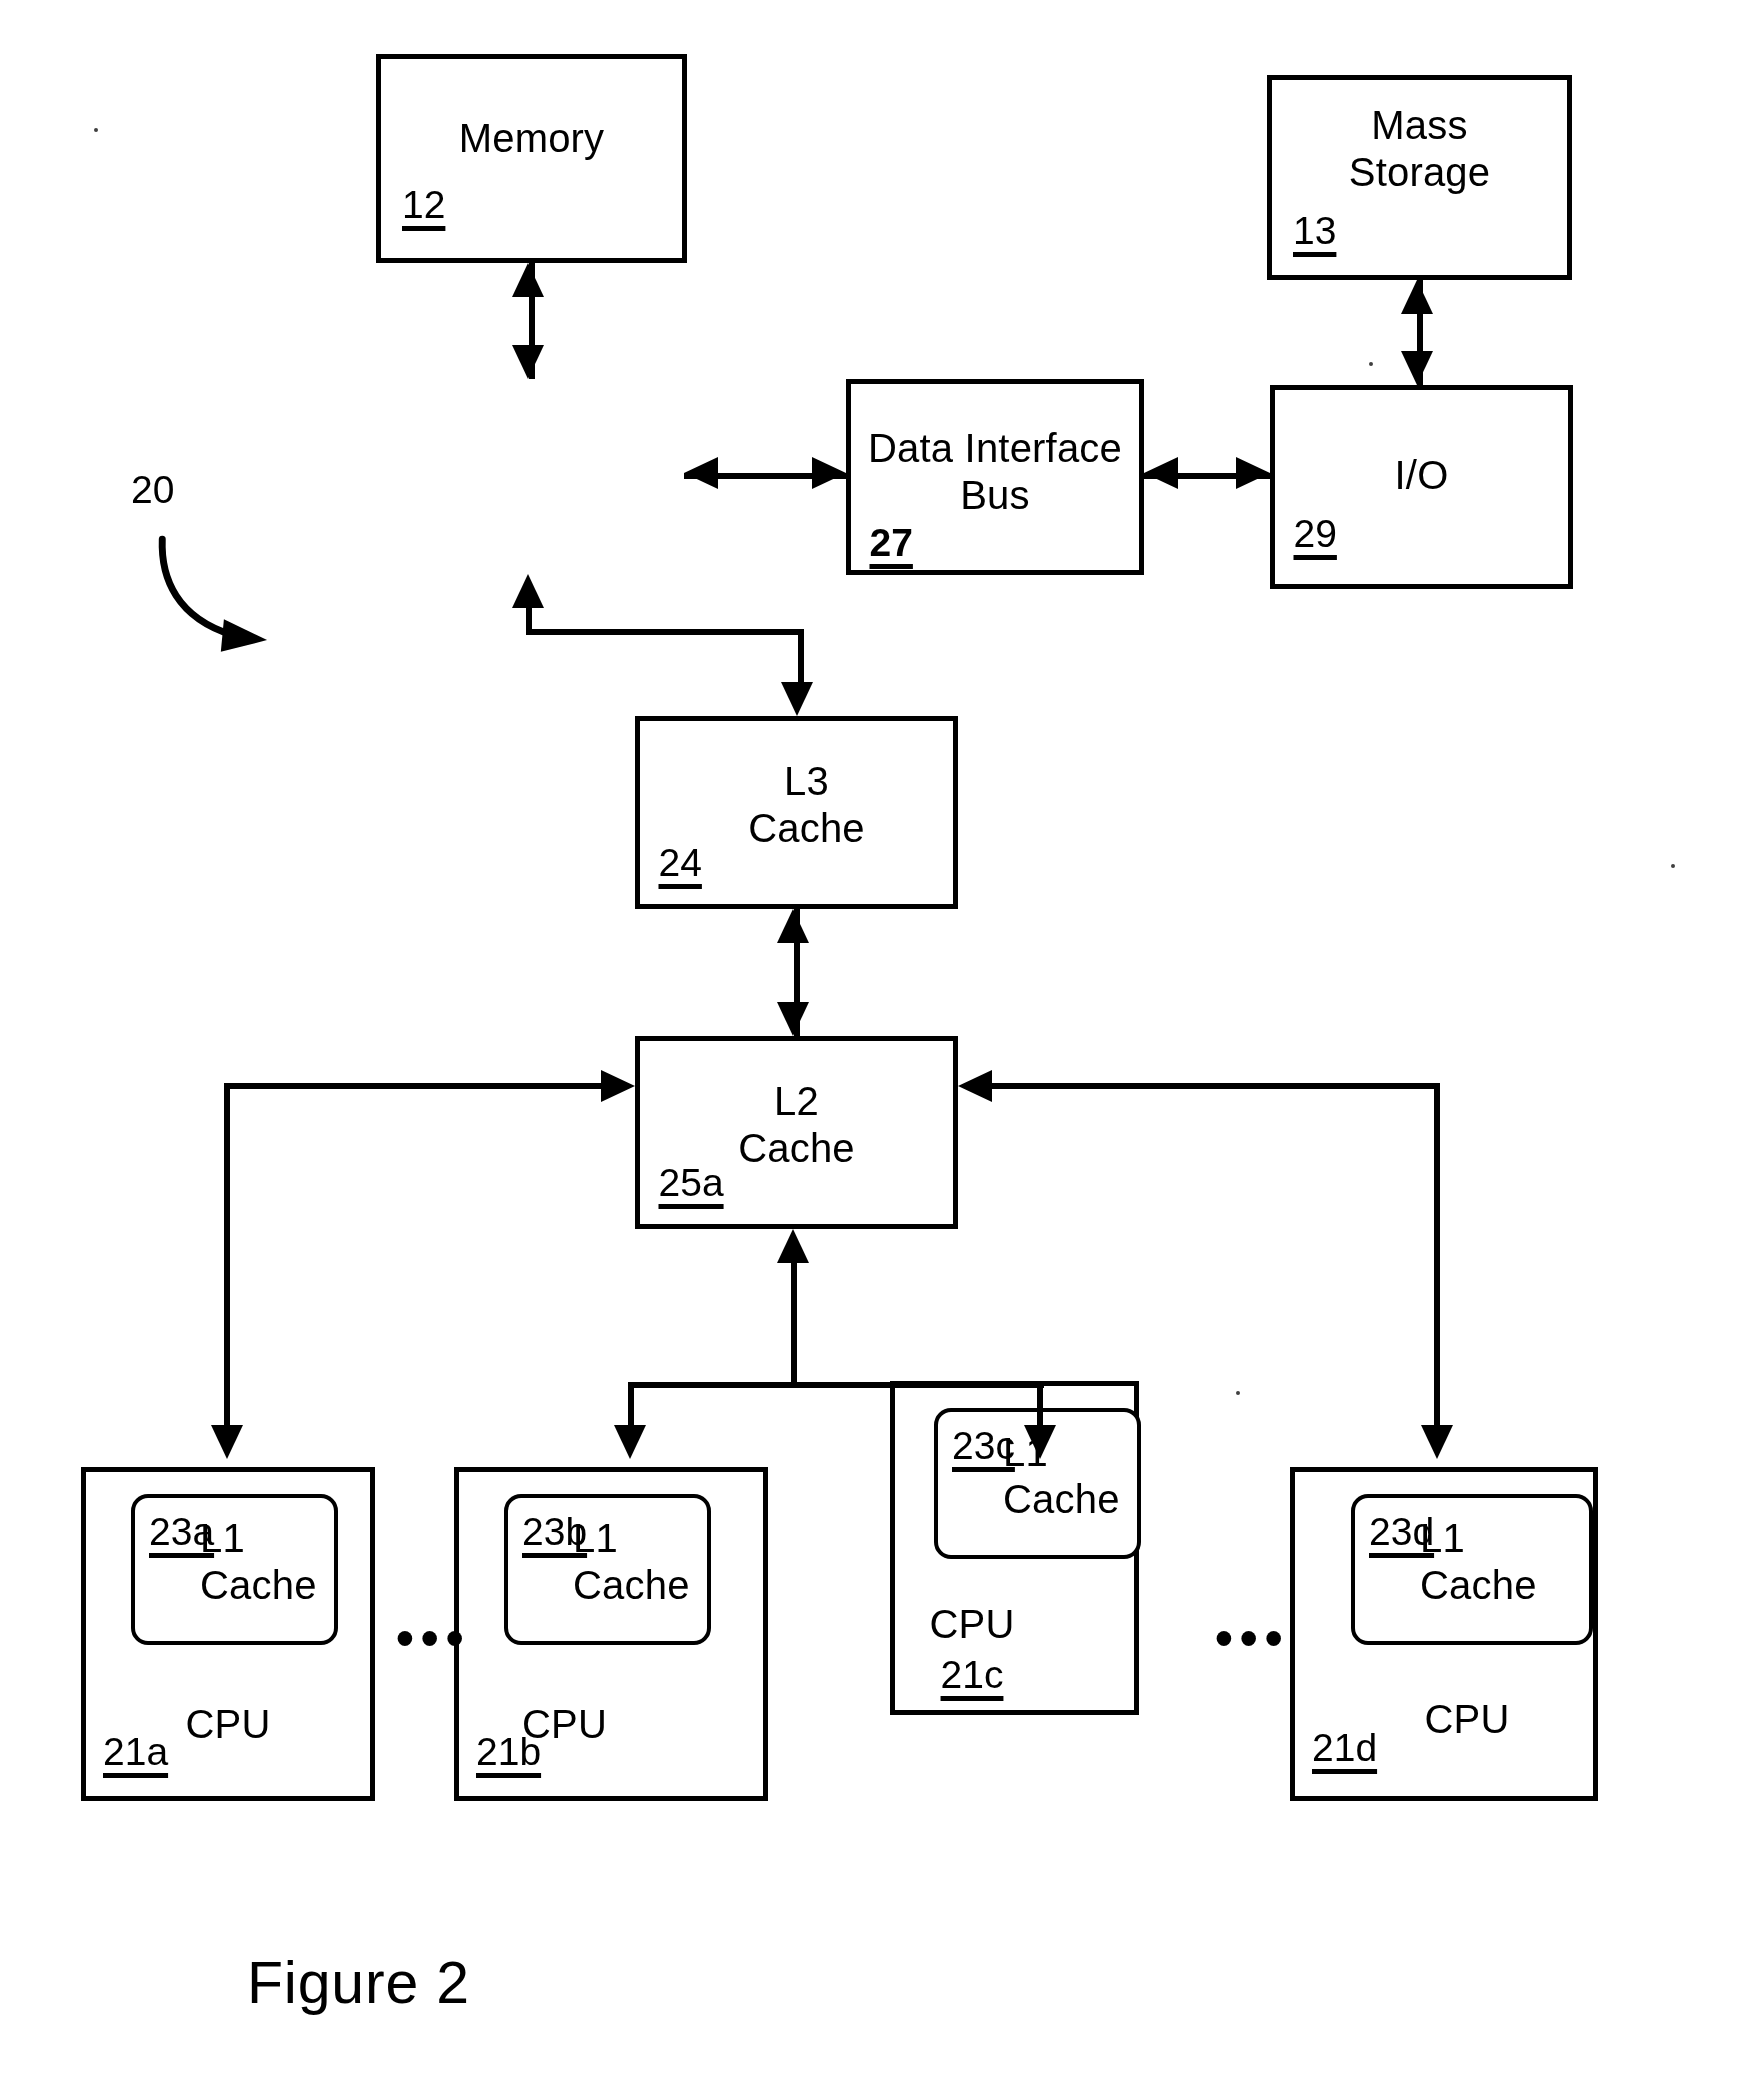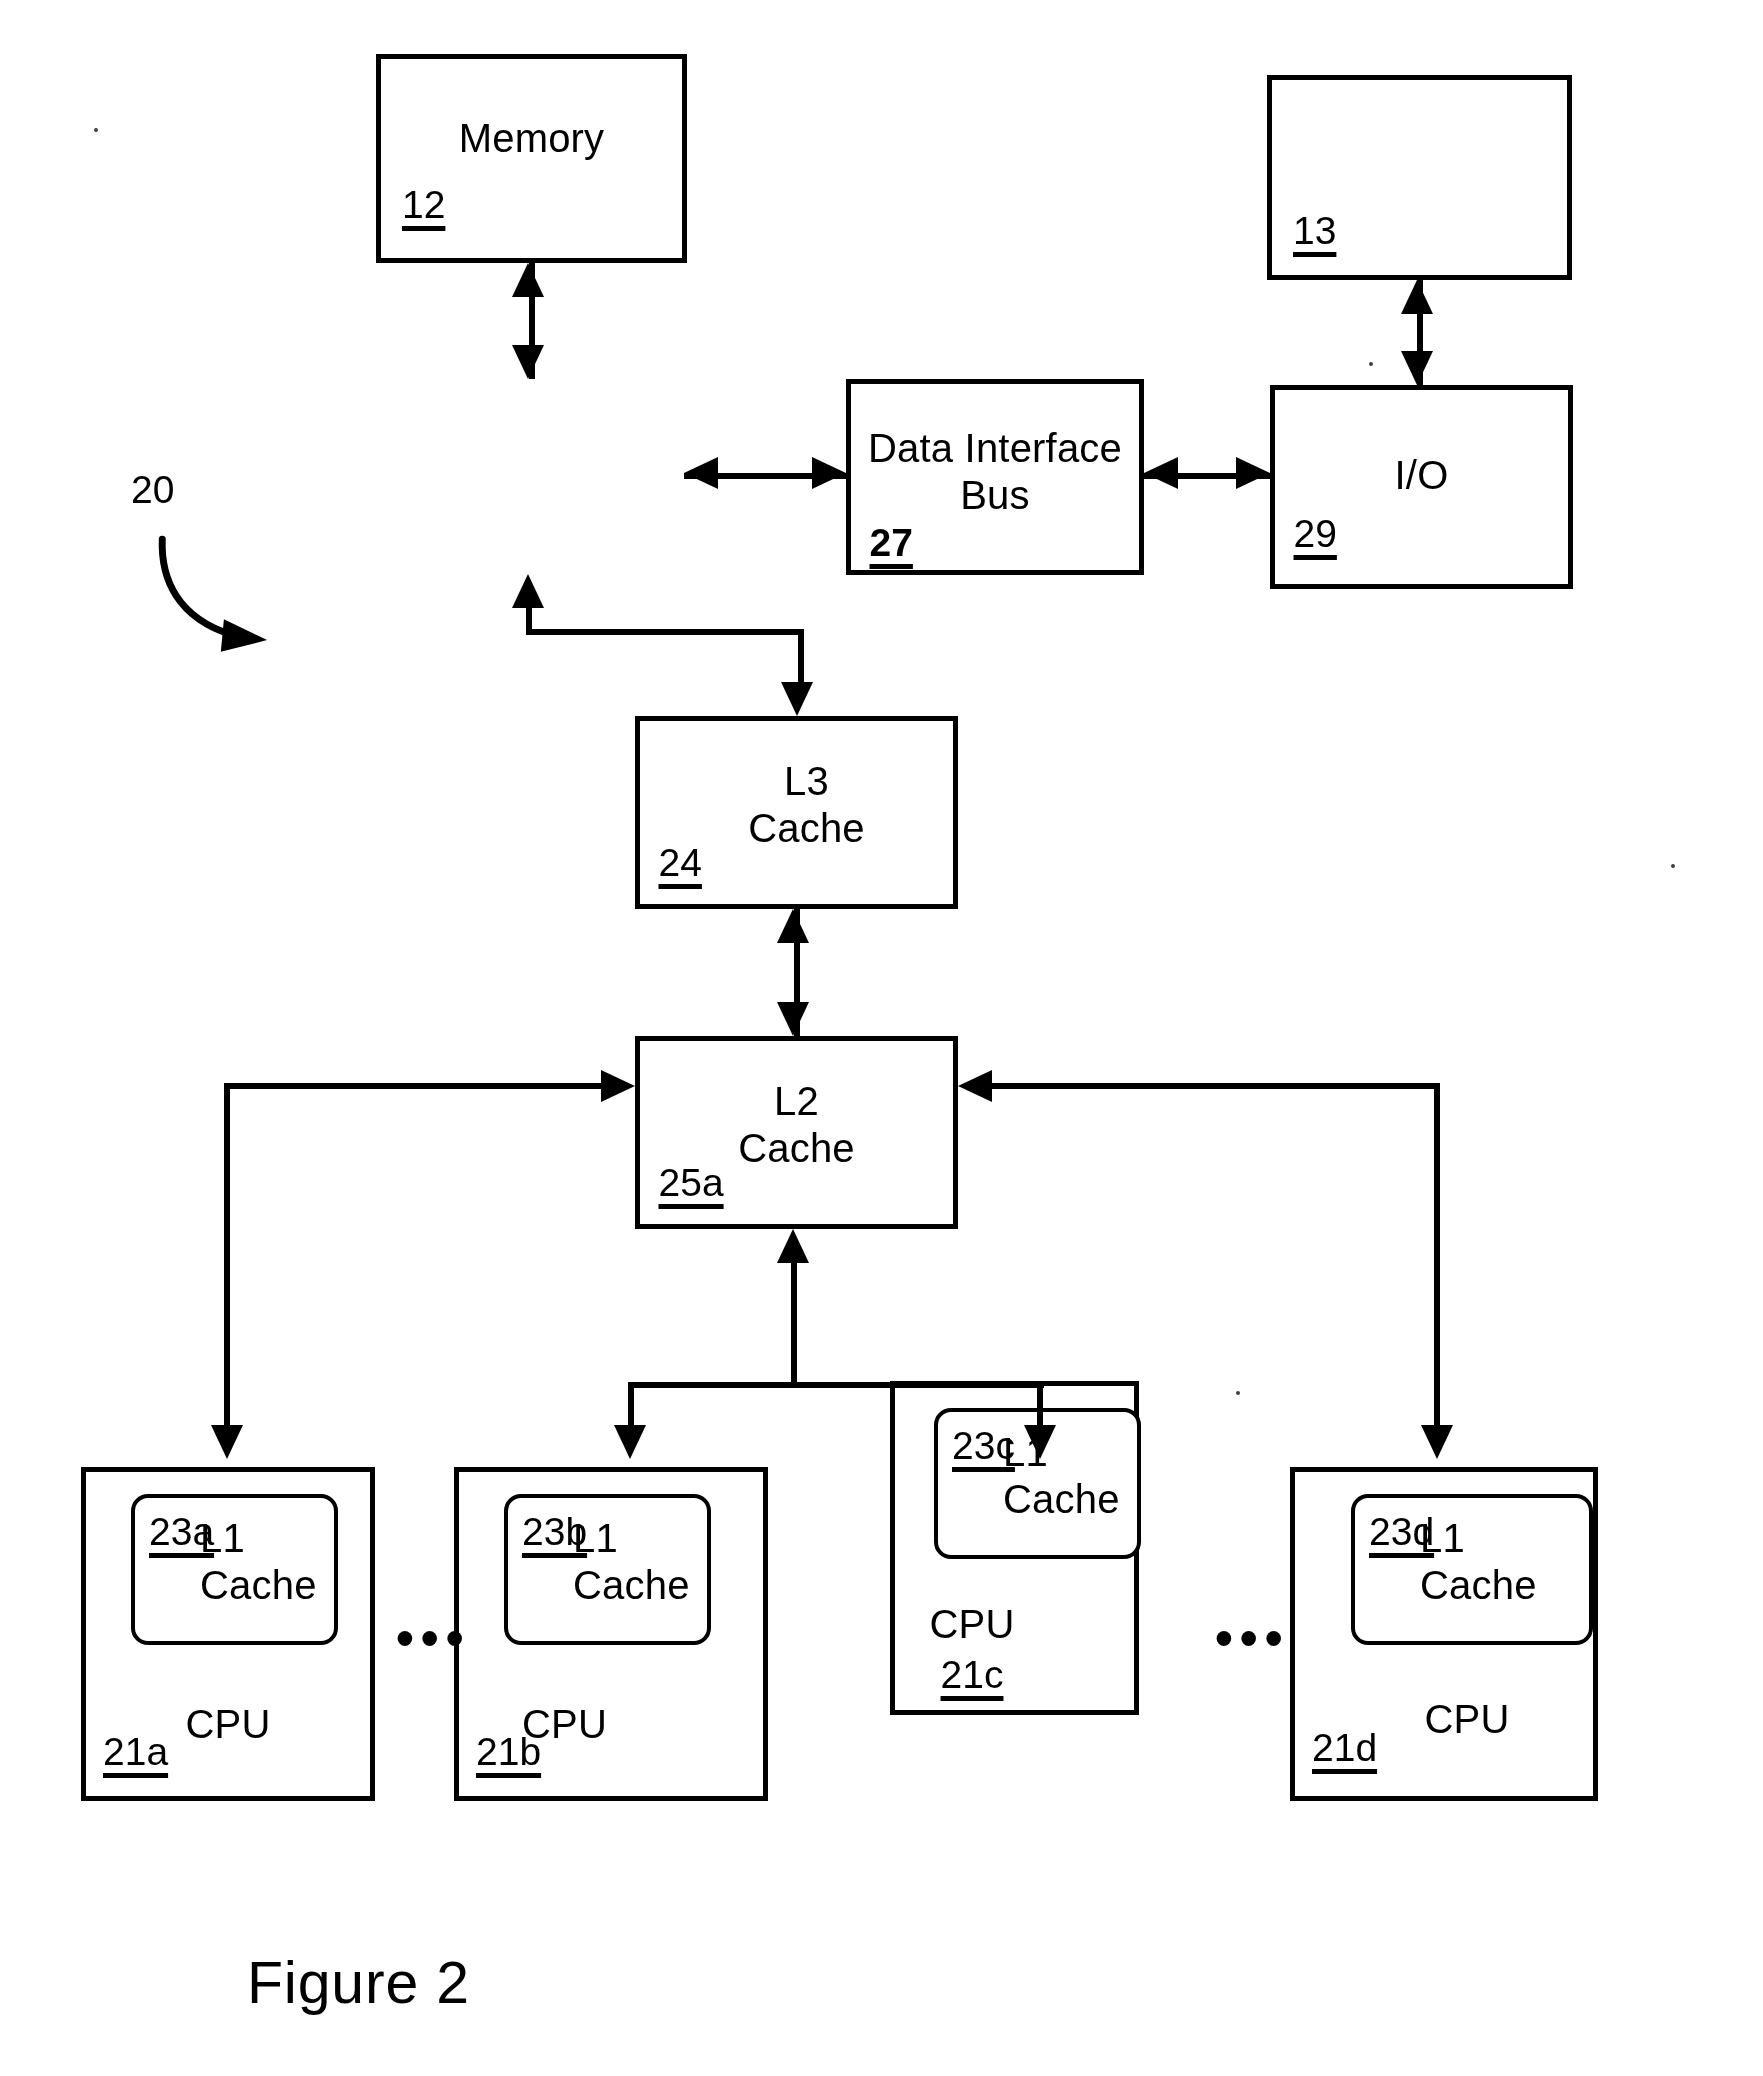--- a/index.html
+++ b/index.html
@@ -128,20 +128,22 @@
     <path d="M60,8 C58,60 80,110 150,132" stroke="#000" stroke-width="9" fill="none" stroke-linecap="round"></path>
     <polygon points="140,112 196,139 136,154" fill="#000"></polygon>
   </svg>
 
   <div class="nbox" style="left:376px;top:54px;width:311px;height:209px;">
     <div class="btitle" style="top:56px;">Memory</div>
     <div class="bnum" style="left:21px;bottom:34px;">12</div>
   </div>
 
   <div class="nbox" style="left:1267px;top:75px;width:305px;height:205px;">
+    <div class="btitle" style="top:21.6px;">Mass
+Storage</div>
     <div class="bnum" style="left:21px;bottom:25px;">13</div>
   </div>
 
 
   <div class="nbox" style="left:846px;top:379px;width:298px;height:196px;">
     <div class="btitle" style="top:41px;">Data Interface
 Bus</div>
     <div class="bnum" style="left:18.5px;bottom:8px;font-weight:bold;">27</div>
   </div>
 

